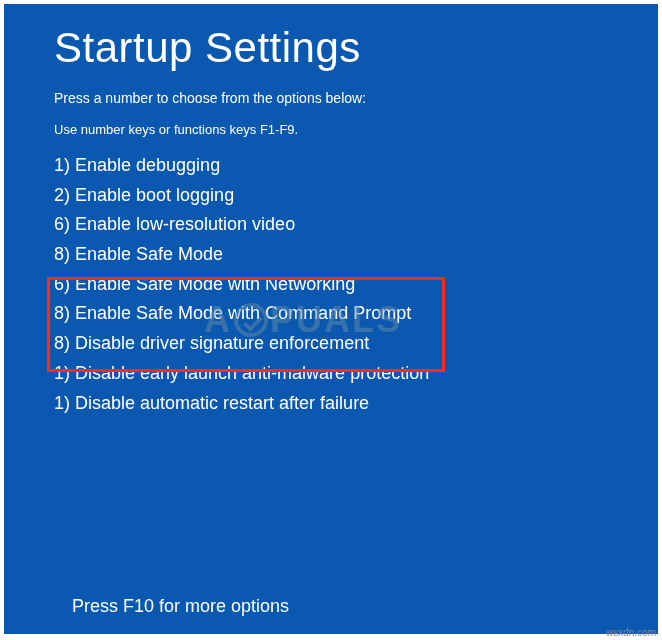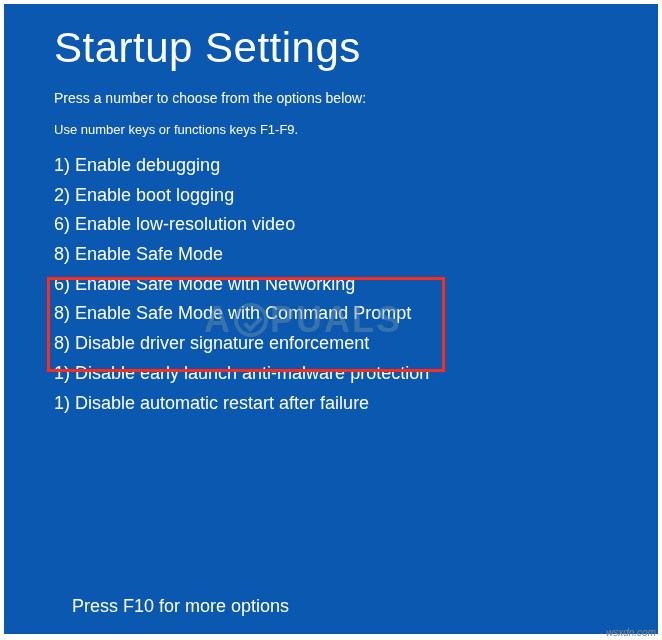--- a/index.html
+++ b/index.html
@@ -92,21 +92,20 @@
       border-bottom: 4px solid rgba(100, 140, 170, 0.5);
       transform: rotate(-45deg);
     }
     .attribution {
       position: absolute;
       bottom: 2px;
       right: 6px;
       font-size: 10px;
       color: #888;
       font-family: Arial, sans-serif;
-      font-style: italic;
     }
   </style>
 </head>
 <body>
 
 <div class="screen">
   <div class="title">Startup Settings</div>
   <div class="subtitle">Press a number to choose from the options below:</div>
   <div class="hint">Use number keys or functions keys F1-F9.</div>
 

